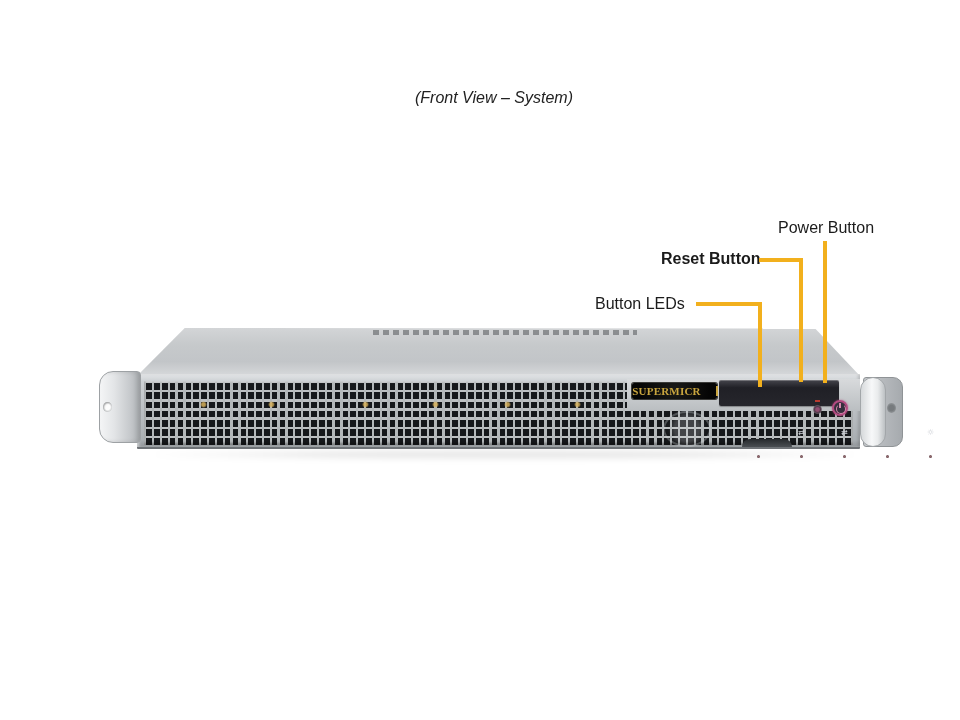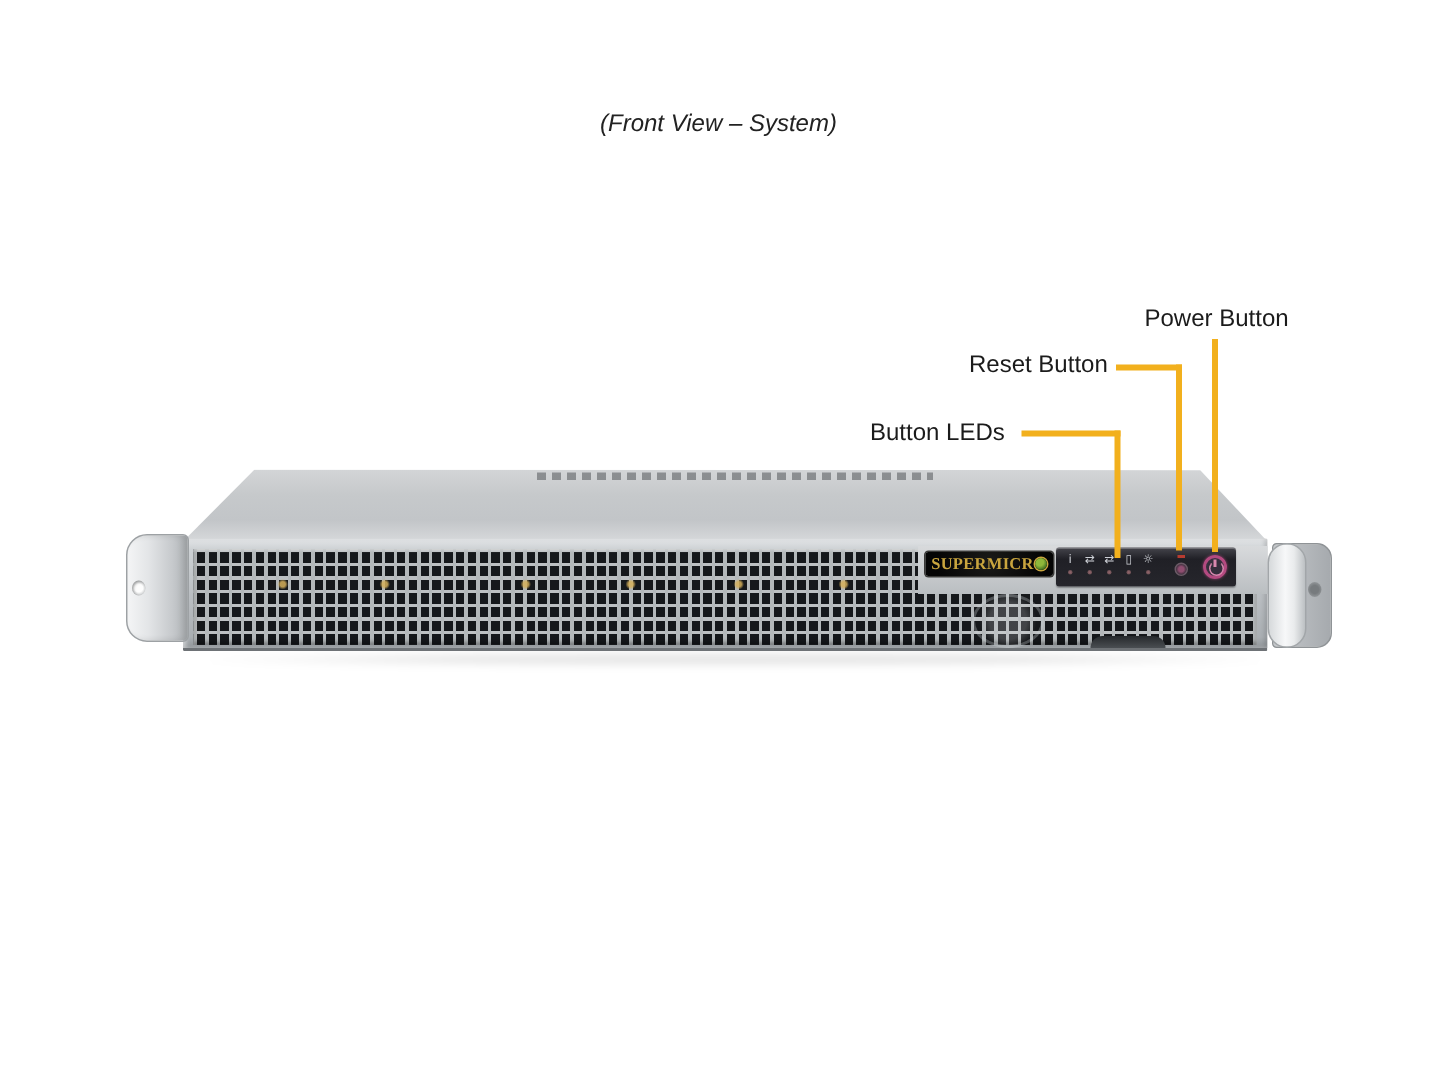--- a/index.html
+++ b/index.html
@@ -1,31 +1,31 @@
 <!DOCTYPE html>
 <html style="--callout: #F2B01D; --ring: #B34A80; --gold: #C9A53E;"><head>
 <meta charset="utf-8">
 <style>
   :root{
     --callout:#F2B01D;
     --ring:#B34A80;
     --gold:#C9A53E;
   }
-  *{margin:0;padding:0;box-sizing:border-box;}
+  *{margin:15px;padding:0;box-sizing:border-box;}
   html,body{width:960px;height:720px;background:#ffffff;overflow:hidden;
     font-family:"Liberation Sans",sans-serif;}
   .abs{position:absolute;}
 
   
   .figure-title{left:400px;top:74px;font-size:16px;font-style:italic;color:#222;}
 
   
   .callout-label{font-size:16px;color:#1b1b1b;white-space:nowrap;text-align:center;}
   .lbl-power{left:763px;top:204px;}
-  .lbl-reset{left:646px;top:235px;}
+  .lbl-reset{left:646px;top:235px;font-weight:bold;}
   .lbl-status{left:580px;top:280px;}
   .callout-line{background:var(--callout);z-index:30;}
   .line-power-v{left:808px;top:226px;width:4px;height:142px;}
   .line-reset-h{left:744px;top:243px;width:44px;height:4px;}
   .line-reset-v{left:784px;top:243px;width:4px;height:124px;}
   .line-status-h{left:681px;top:287px;width:66px;height:4px;}
   .line-status-v{left:743px;top:287px;width:4px;height:85px;}
 
   
   .top-surface{left:122px;top:313px;width:723px;height:48px;

